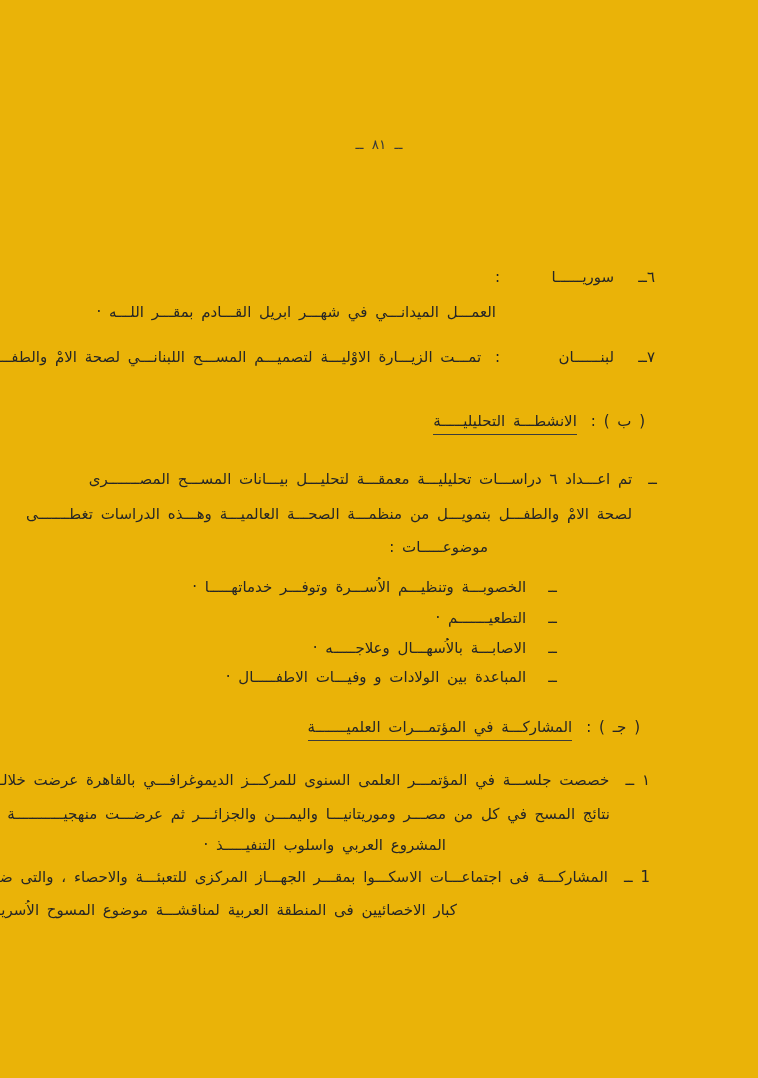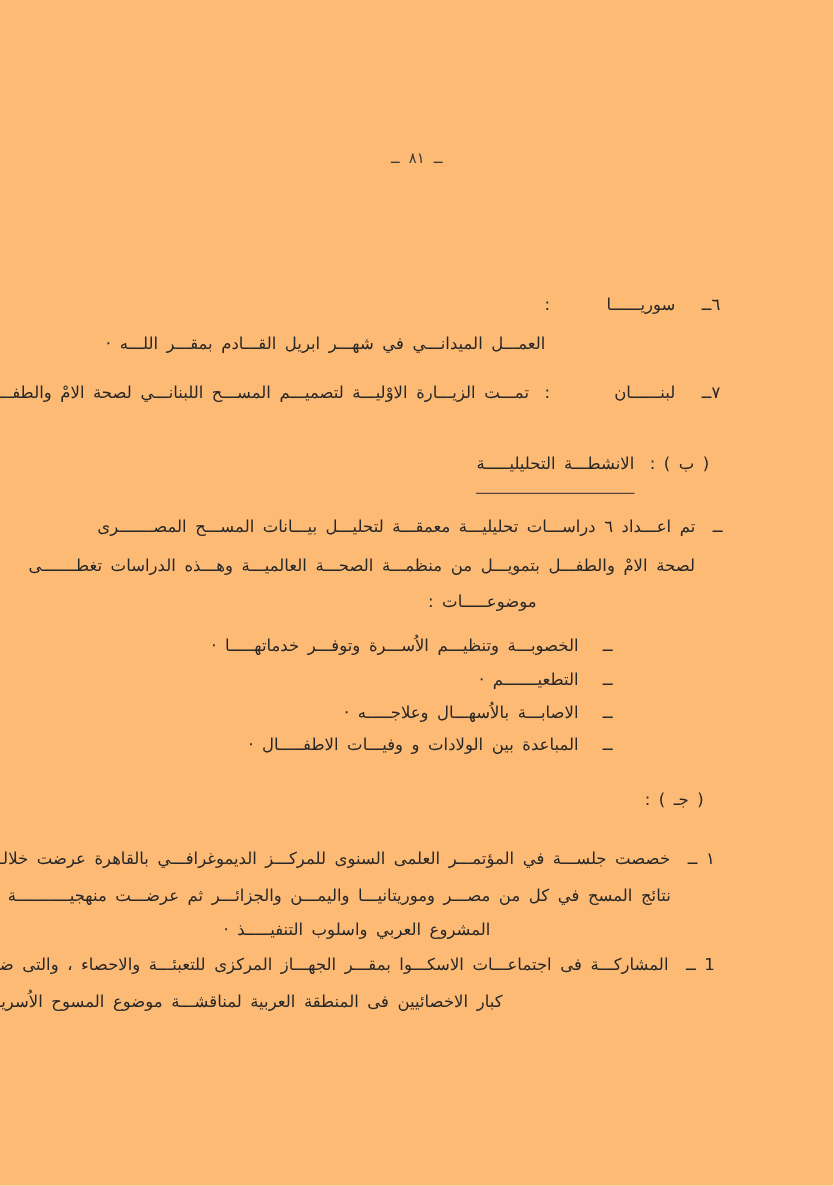--- a/index.html
+++ b/index.html
@@ -1,21 +1,21 @@
 <!DOCTYPE html>
 <html lang="ar" dir="rtl"><head>
 <meta charset="utf-8">
 <title>Scanned report page</title>
 <style>
   html, body { margin: 0; padding: 0; background: #ffffff; }
   .page {
     position: relative;
     width: 758px;
     height: 1078px;
-    background: #fdba74;
+    background: #eab308;
     overflow: hidden;
     direction: rtl;
     font-family: "DejaVu Sans", sans-serif;
     color: #262626;
   }
   .line {
     position: absolute;
     white-space: nowrap;
     font-size: 15px;
     line-height: 22px;
@@ -38,21 +38,21 @@
   .l-c6-2 { top: 301px; right: 262px; }
   .l-c7-1 { top: 346px; right: 103px; }
   .country-num  { margin-left: 24px; }
   .country-name { display: inline-block; width: 92px; margin-left: 22px; text-align: right; }
   .country-colon{ margin-left: 14px; }
 
   
   .h-b { top: 410px; right: 113px; }
   .h-j { top: 716px; right: 118px; }
   .sec-label { margin-left: 14px; }
-  .sec-title { border-bottom: 1.2px solid #3c3c3c; padding-bottom: 16px; }
+  .sec-title { border-bottom: 1.2px solid #3c3c3c; padding-bottom: 2px; }
 
   
   .l-b1 { top: 468px; right: 101px; }
   .l-b2 { top: 503px; right: 126px; }
   .l-b3 { top: 536px; right: 270px; }
   .dash-intro { margin-left: 16px; }
 
   
   .t-1 { top: 576px; right: 201px; }
   .t-2 { top: 607px; right: 201px; }
@@ -113,20 +113,21 @@
     <span class="dash-topic">ــ</span>
     <span>الاصابـــة بالاُسهـــال وعلاجـــــه ·</span>
   </div>
   <div class="line row t-4">
     <span class="dash-topic">ــ</span>
     <span>المباعدة بين الولادات و وفيـــات الاطفـــــال ·</span>
   </div>
 
   <div class="line row h-j">
     <span class="sec-label">( جـ ) :</span>
+    <span class="sec-title">المشاركـــة في المؤتمـــرات العلميـــــــة</span>
   </div>
 
   <div class="line row l-j1-1">
     <span class="item-num">١ ــ</span>
     <span>خصصت جلســـة في المؤتمـــر العلمى السنوى للمركـــز الديموغرافـــي بالقاهرة عرضت خلالـــــه</span>
   </div>
   <div class="line l-j1-2">نتائج المسح في كل من مصـــر وموريتانيـــا واليمـــن والجزائـــر ثم عرضـــت منهجيـــــــــــة</div>
   <div class="line l-j1-3">المشروع العربي واسلوب التنفيـــــذ ·</div>
 
   <div class="line row l-j2-1">

